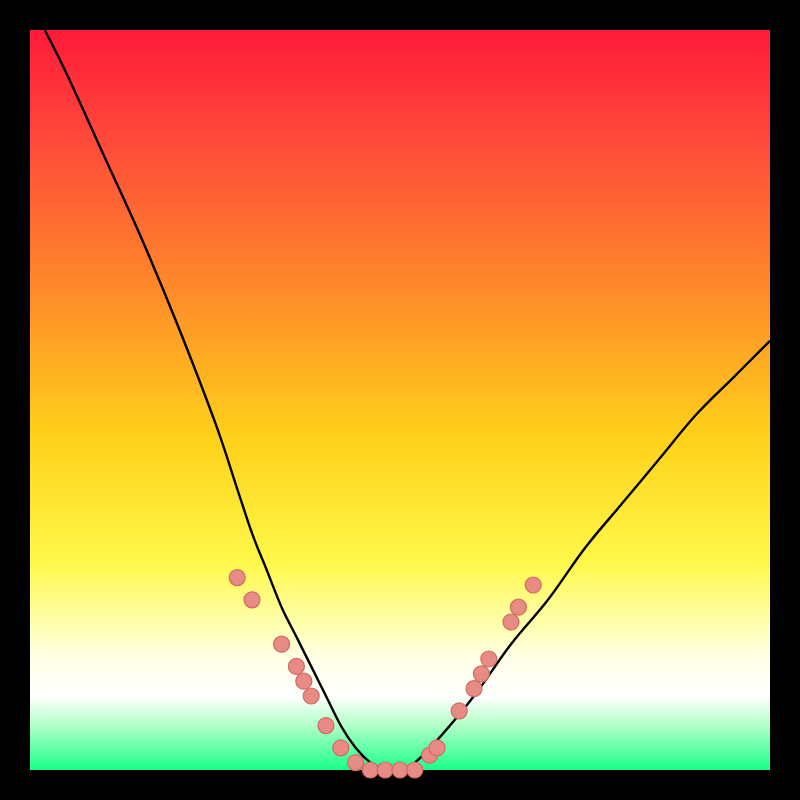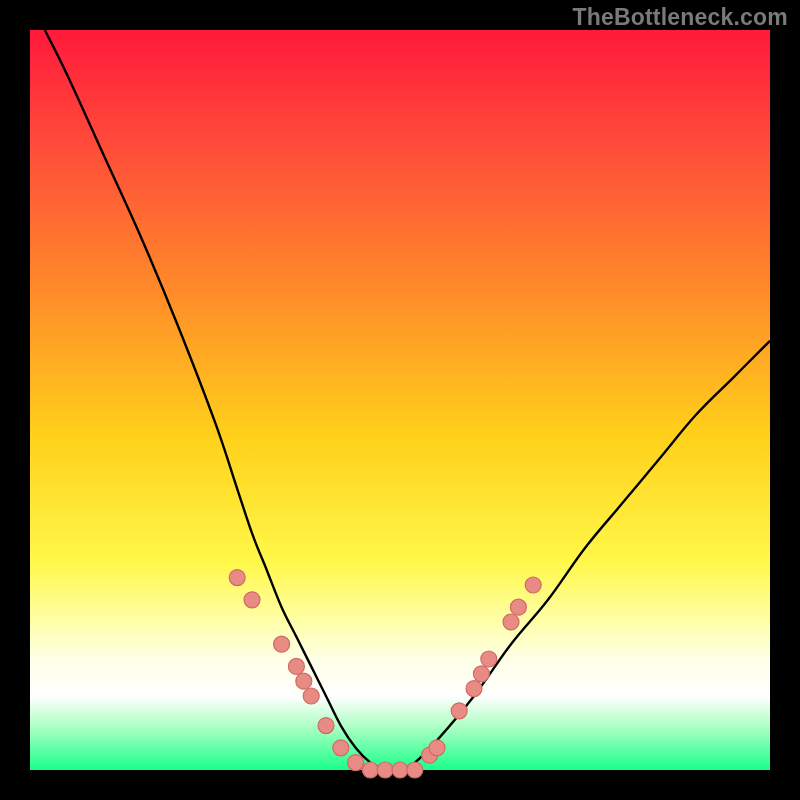--- a/index.html
+++ b/index.html
@@ -82,14 +82,13 @@
         <circle cx="407.0" cy="717.8" r="8" fill="#e98b85" stroke="#cf6a63" stroke-width="1.2"></circle>
         <circle cx="429.2" cy="680.8" r="8" fill="#e98b85" stroke="#cf6a63" stroke-width="1.2"></circle>
         <circle cx="444.0" cy="658.6" r="8" fill="#e98b85" stroke="#cf6a63" stroke-width="1.2"></circle>
         <circle cx="451.4" cy="643.8" r="8" fill="#e98b85" stroke="#cf6a63" stroke-width="1.2"></circle>
         <circle cx="458.8" cy="629.0" r="8" fill="#e98b85" stroke="#cf6a63" stroke-width="1.2"></circle>
         <circle cx="481.0" cy="592.0" r="8" fill="#e98b85" stroke="#cf6a63" stroke-width="1.2"></circle>
         <circle cx="488.4" cy="577.2" r="8" fill="#e98b85" stroke="#cf6a63" stroke-width="1.2"></circle>
         <circle cx="503.2" cy="555.0" r="8" fill="#e98b85" stroke="#cf6a63" stroke-width="1.2"></circle>
       </g>
   </svg>
-  <div class="watermark">TheBottleneck.com</div>
 </div>
 
 </body></html>

